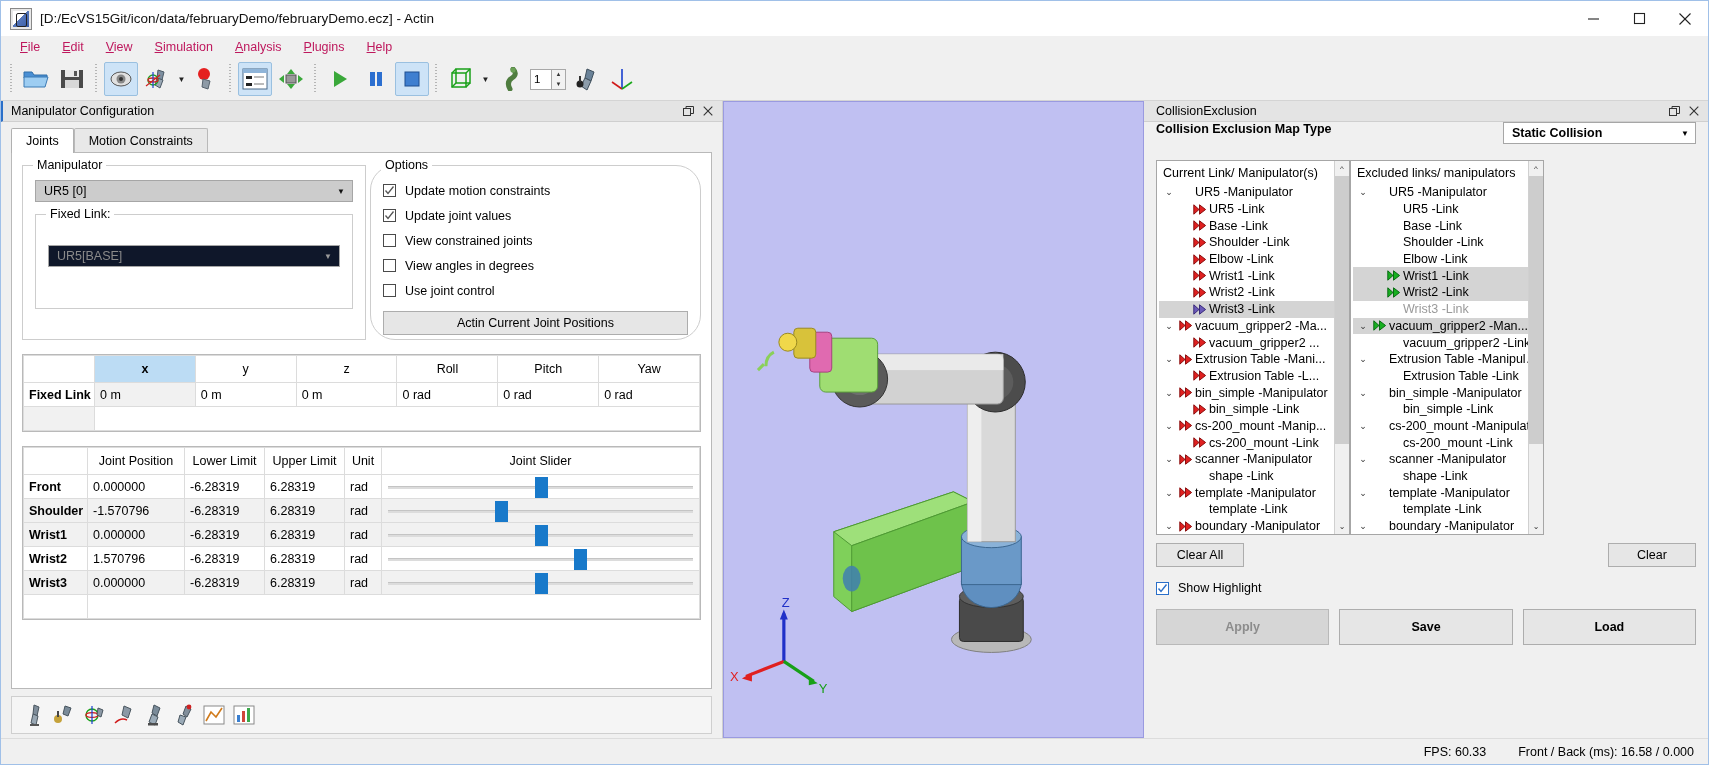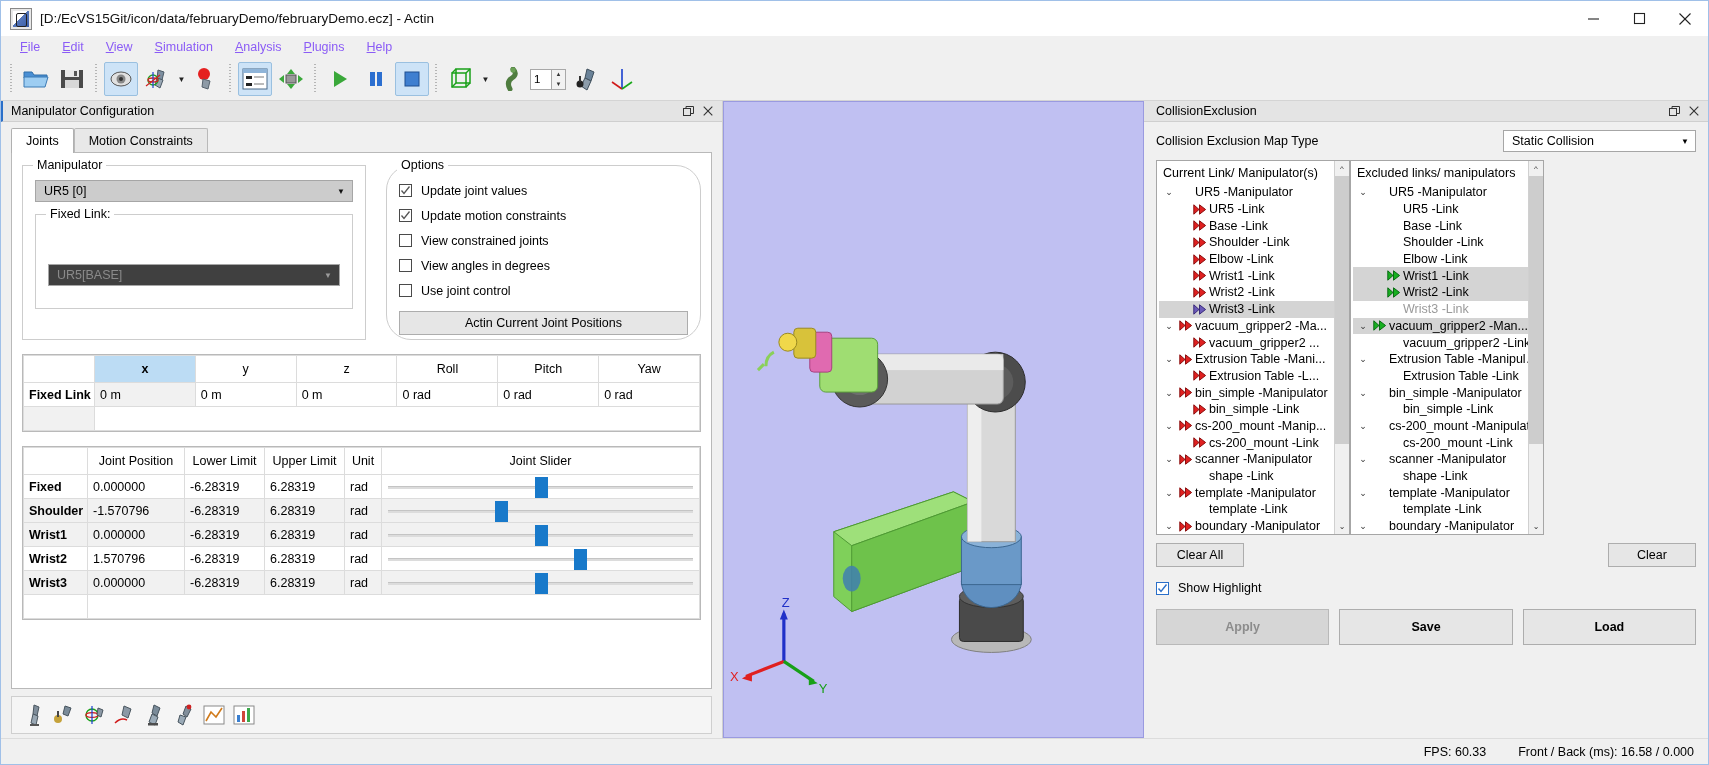--- a/index.html
+++ b/index.html
@@ -28,21 +28,21 @@
   .title-text { font-size:13.5px; color:#111; white-space:nowrap; }
   .win-btns { margin-left:auto; display:flex; height:35px; }
   .win-btn { width:46px; height:35px; display:flex; align-items:center; justify-content:center;
              font-size:15px; color:#222; }
   .win-btn.close-btn { font-size:17px; }
   .win-btn svg { display:block; }
 
   
   .menubar { height:22px; display:flex; align-items:center; padding-left:8px; flex:0 0 22px;
              background:#f0f0f0; font-size:12.5px; }
-  .menu-item { padding:2px 11px; color:#8b5cf6; }
+  .menu-item { padding:2px 11px; color:#be185d; }
   .menu-item u { text-decoration:underline; }
 
   
   .toolbar { height:43px; background:#f0f0f0; display:flex; align-items:center; flex:0 0 43px;
              border-bottom:1px solid #d4d4d4; padding-left:4px; }
   .tb-group { display:flex; align-items:center; height:38px; }
   .tb-handle { width:7px; height:30px; margin:0 3px;
                background:repeating-linear-gradient(to bottom, #b5b5b5 0 1px, transparent 1px 3px);
                background-size:2px 3px; background-repeat:repeat-y; background-position:2px 0;
                flex:0 0 7px; }
@@ -79,24 +79,24 @@
   .tabpane { margin:0 10px 0 10px; border:1px solid #b9b9b9; background:#fff; flex:1;
              padding:12px 10px 6px 10px; overflow:hidden; position:relative; top:-1px; }
 
   .grpbox { border:1px solid #cdcdcd; position:relative; padding:14px 12px 12px 12px; }
   .grp-label { position:absolute; top:-8px; left:10px; background:#fff; padding:0 4px; font-size:12.5px; }
 
   .combo { height:22px; border:1px solid #a6a6a6; background:#cccccc; display:flex; align-items:center;
            padding:0 2px 0 8px; font-size:12.5px; }
   .combo .cb-txt { flex:1; white-space:nowrap; overflow:hidden; }
   .combo .cb-ar { width:18px; text-align:center; font-size:8px; color:#111; }
-  .combo.disabled { color:#8a8a8a; background:#404040;margin-top:19px; }
+  .combo.disabled { color:#8a8a8a; background:#0f172a; }
   .combo.disabled .cb-ar { color:#9a9a9a; }
 
-  .row-cfg { display:flex; gap:20px; }
+  .row-cfg { display:flex; gap:4px; }
   .chk-row { display:flex; align-items:center; height:25px; font-size:12.5px; }
   .chk { width:13px; height:13px; border:1px solid #4a4a4a; background:#fff; margin-right:9px;
          display:flex; align-items:center; justify-content:center; flex:0 0 13px; }
   .chk svg { display:block; }
 
   .btn { border:1px solid #adadad; background:#e6e6e6; height:24px; display:flex;
          align-items:center; justify-content:center; font-size:12.5px; color:#000; }
   .btn.disabled { color:#8c8c8c; background:#d6d6d6; border-color:#b9b9b9; }
 
   
@@ -120,21 +120,21 @@
                   gap:2px; margin:6px 10px 4px 10px; border:1px solid #cfcfcf; background:#f5f5f5;}
   .bi { width:28px; height:28px; display:flex; align-items:center; justify-content:center; }
 
   
   .viewport { flex:1; background:#c0c0f2; position:relative; overflow:hidden;
               border:1px solid #9a9ae0; }
 
   
   .rightdock { width:564px; flex:0 0 564px; background:#f0f0f0; display:flex; flex-direction:column; }
   .rd-body { padding:0 12px; flex:1; display:flex; flex-direction:column; }
-  .maptype-row { display:flex; align-items:center; height:38px; }
+  .maptype-row { display:flex; align-items:flex-start; height:38px;font-weight:bold; }
   .maptype-lbl { font-size:12.5px; }
   .maptype-combo { margin-left:auto; width:193px; height:22px; border:1px solid #a6a6a6;
                    background:#fff; display:flex; align-items:center; padding-left:8px; font-size:12.5px; }
   .maptype-combo .cb-ar { margin-left:auto; width:20px; text-align:center; font-size:8px; }
 
   .trees { display:flex; }
   .treebox { width:194px; border:1px solid #a6a6a6; background:#fff; height:375px;
              position:relative; overflow:hidden; font-size:12.5px; }
   .tree-head { padding:5px 6px 4px 6px; white-space:nowrap; }
   .tree-list { padding-left:2px; }
@@ -381,29 +381,29 @@
 
           <div class="grpbox" style="flex:1; height:175px; padding-top:12px;border-radius:25px;">
             <div class="grp-label">Options</div>
 
             <div class="chk-row">
               <span class="chk">
                 <svg width="11" height="11" viewBox="0 0 11 11">
                     <polyline points="1.5,5.5 4,8.5 9.5,1.5" fill="none" stroke="#555" stroke-width="1.3"></polyline>
                   </svg>
               </span>
-              <span>Update joint values</span>
+              <span>Update motion constraints</span>
             </div>
             <div class="chk-row">
               <span class="chk">
                 <svg width="11" height="11" viewBox="0 0 11 11">
                     <polyline points="1.5,5.5 4,8.5 9.5,1.5" fill="none" stroke="#555" stroke-width="1.3"></polyline>
                   </svg>
               </span>
-              <span>Update motion constraints</span>
+              <span>Update joint values</span>
             </div>
             <div class="chk-row">
               <span class="chk"></span>
               <span>View constrained joints</span>
             </div>
             <div class="chk-row">
               <span class="chk"></span>
               <span>View angles in degrees</span>
             </div>
             <div class="chk-row">
@@ -468,21 +468,21 @@
               <th></th>
               <th>Joint Position</th>
               <th>Lower Limit</th>
               <th>Upper Limit</th>
               <th>Unit</th>
               <th>Joint Slider</th>
             </tr>
             </tbody>
               <tbody id="joints-body">
                 <tr>
-                  <td class="rowhdr">Fixed</td>
+                  <td class="rowhdr">Front</td>
                   <td class="">0.000000</td>
                   <td class="">-6.28319</td>
                   <td class="">6.28319</td>
                   <td class="">rad</td>
                   <td class="slider-cell ">
                     <div class="slider-track"></div>
                     <div class="slider-handle" style="left:calc(50% - 6px);"></div>
                   </td>
                 </tr>
                 <tr>

